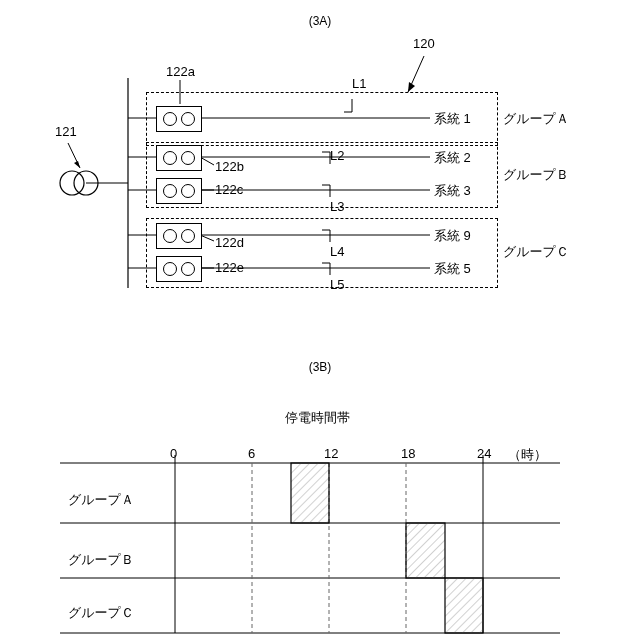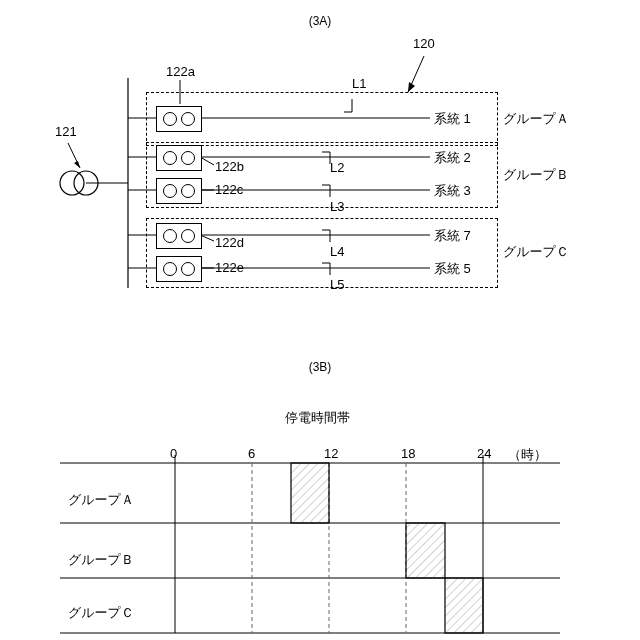--- a/index.html
+++ b/index.html
@@ -96,29 +96,29 @@
   <div class="circ" style="left:163px;top:229px;width:12px;height:12px;"></div>
   <div class="circ" style="left:181px;top:229px;width:12px;height:12px;"></div>
   <div class="abs txt" style="left:215px;top:235px;">122d</div>
 
   <div class="solidbox" style="left:156px;top:256px;width:44px;height:24px;"></div>
   <div class="circ" style="left:163px;top:262px;width:12px;height:12px;"></div>
   <div class="circ" style="left:181px;top:262px;width:12px;height:12px;"></div>
   <div class="abs txt" style="left:215px;top:260px;">122e</div>
 
   <div class="abs txt" style="left:352px;top:76px;text-align:right;">L1</div>
-  <div class="abs txt" style="left:330px;top:160px;">L2</div>
+  <div class="abs txt" style="left:330px;top:148px;">L2</div>
   <div class="abs txt" style="left:330px;top:199px;">L3</div>
   <div class="abs txt" style="left:330px;top:244px;">L4</div>
   <div class="abs txt" style="left:330px;top:277px;">L5</div>
 
   <div class="abs txt" style="left:434px;top:110px;">系統 1</div>
   <div class="abs txt" style="left:434px;top:149px;">系統 2</div>
   <div class="abs txt" style="left:434px;top:182px;">系統 3</div>
-  <div class="abs txt" style="left:434px;top:227px;">系統 7</div>
+  <div class="abs txt" style="left:434px;top:227px;">系統 9</div>
   <div class="abs txt" style="left:434px;top:260px;">系統 5</div>
 
   <div class="abs txt" style="left:503px;top:110px;">グループＡ</div>
   <div class="abs txt" style="left:503px;top:166px;">グループＢ</div>
   <div class="abs txt" style="left:503px;top:243px;">グループＣ</div>
 
   <div class="abs fig-label" style="left:295px;top:360px;width:50px;text-align:center;">(3B)</div>
 
   <div class="abs txt" style="left:285px;top:409px;">停電時間帯</div>
 

